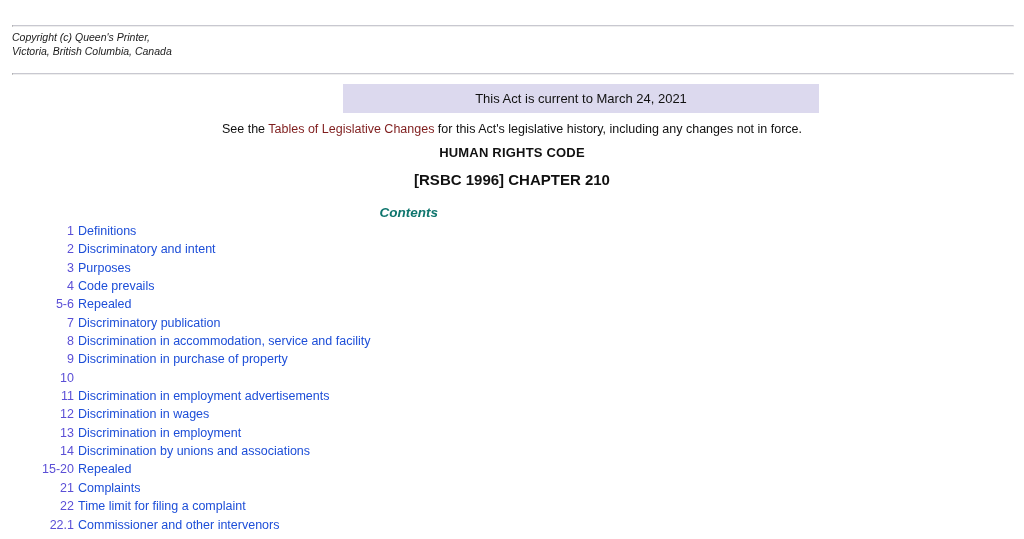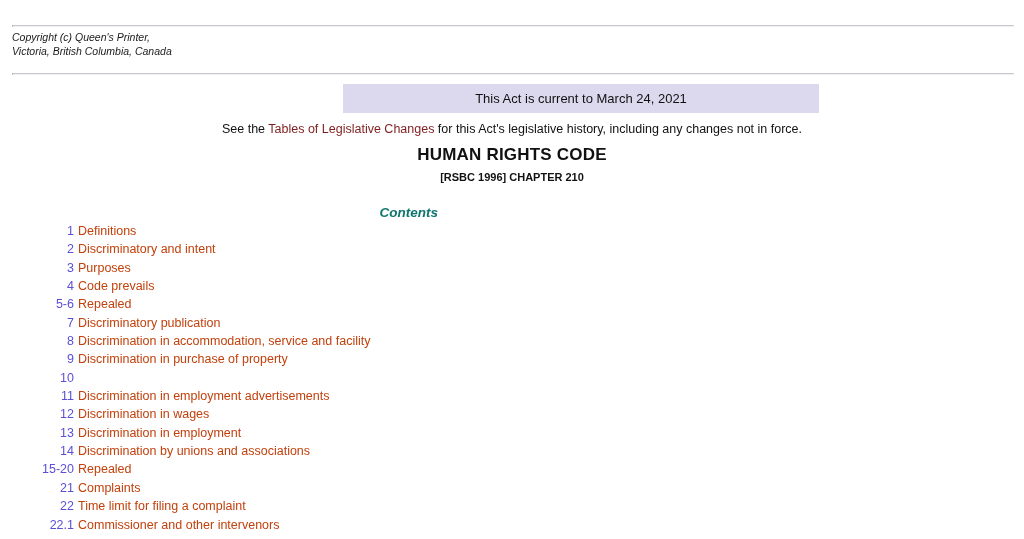--- a/index.html
+++ b/index.html
@@ -75,32 +75,32 @@
     text-decoration: none;
   }
 
   
   .act-title {
     position: absolute;
     left: 0;
     top: 145px;
     width: 1024px;
     text-align: center;
-    font-size: 17px;
+    font-size: 13px;
     font-weight: bold;
     letter-spacing: 0.2px;
     color: #111111;
   }
   .act-chapter {
     position: absolute;
     left: 0;
     top: 171px;
     width: 1024px;
     text-align: center;
-    font-size: 11px;
+    font-size: 15px;
     font-weight: bold;
     color: #111111;
   }
 
   
   .contents-heading {
     position: absolute;
     left: 42px;
     top: 205px;
     width: 396px;
@@ -127,21 +127,21 @@
   .toc-num {
     width: 78px;
     flex: 0 0 78px;
     text-align: right;
     padding-right: 4px;
     box-sizing: border-box;
     color: #5b4fd6;
   }
   .toc-label {
     flex: 0 1 auto;
-    color: #c2410c;
+    color: #1d4ed8;
     text-decoration: none;
     white-space: nowrap;
   }
 </style>
 </head>
 <body>
 
 <div class="page">
 
   <hr class="rule rule-top">

